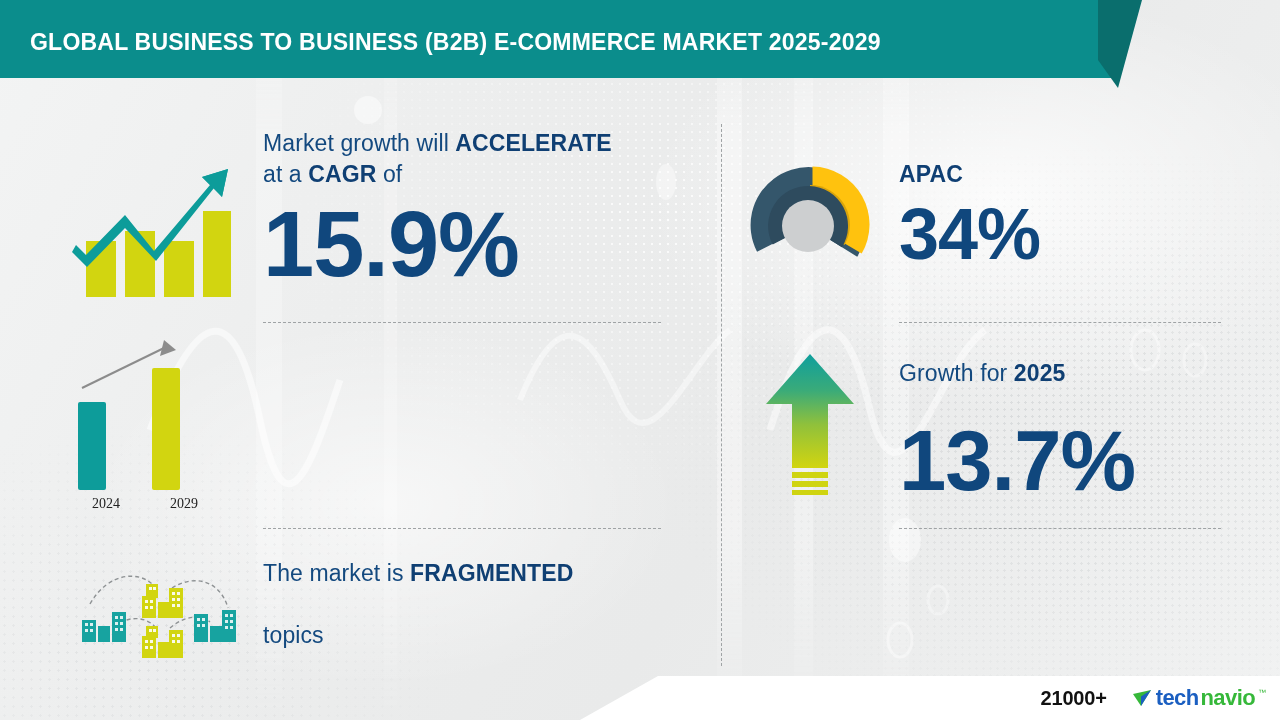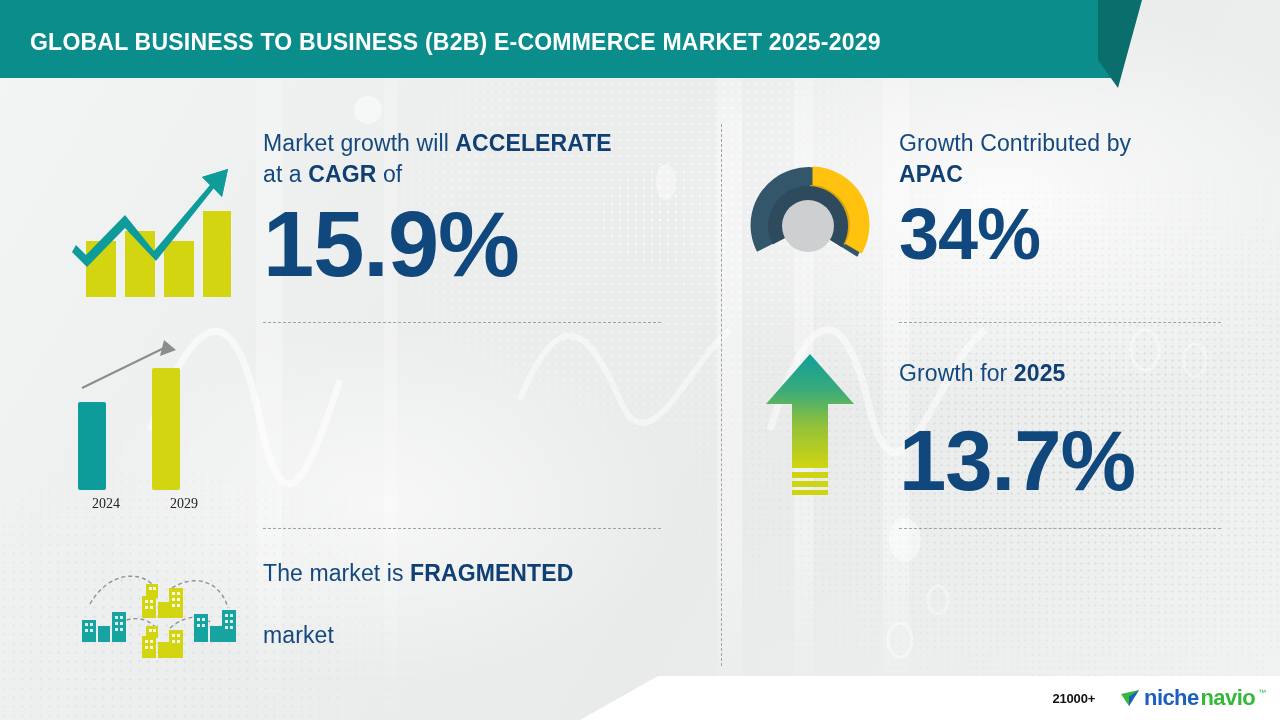--- a/index.html
+++ b/index.html
@@ -196,21 +196,21 @@
     bottom: 0;
     height: 44px;
     display: flex;
     align-items: center;
     gap: 9px;
     padding-right: 6px;
   }
   .footer-count {
     color: #111111;
     font-weight: 700;
-    font-size: 13px;
+    font-size: 20px;
     letter-spacing: -0.2px;
     margin-left: 18px;
   }
   .footer-text {
     color: #222222;
     font-size: 15px;
     letter-spacing: -0.1px;
     white-space: nowrap;
   }
   .logo {
@@ -381,42 +381,42 @@
           <rect x="162" y="60" width="3" height="3"></rect>
         <rect x="157" y="66" width="3" height="3"></rect>
           <rect x="162" y="66" width="3" height="3"></rect>
       </g>
     </svg>
   </div>
 
   <div class="lead" id="frag-text">
     <span>The market is </span><b>FRAGMENTED</b><br>
     <br>
-    <span>market</span>
+    <span>topics</span>
   </div>
 
   <div class="icon-box" id="icon-donut">
     <svg width="124" height="124" viewBox="0 0 124 124">
 
       <path d="M 60 60 L 60 2 A 58 58 0 1 0 108.8 89.6 Z" fill="#34566b" transform="rotate(122 60 60)"></path>
 
       <g transform="translate(4.5,-1.5)">
         <path d="M 60 60 L 60 2 A 58 58 0 0 1 109.2 89.1 Z" fill="#ffc20e"></path>
       </g>
 
       <circle cx="60" cy="60" r="40" fill="none" stroke="rgba(0,0,0,0.14)" stroke-width="0"></circle>
       <path d="M 60 60 L 60 20 A 40 40 0 0 1 94.5 80.1 Z" fill="#d9a30b" transform="translate(2,-1)"></path>
       <path d="M 60 60 L 60 20 A 40 40 0 1 0 94.5 80.1 Z" fill="#2e4b5e" transform="rotate(122 60 60)"></path>
 
       <circle cx="60" cy="60" r="26" fill="#cdcfd0"></circle>
     </svg>
   </div>
 
   <div class="lead" id="apac-text">
-    <span>Growth Contributed by</span><br>
+    <br>
     <b>APAC</b>
   </div>
   <div class="bignum" id="apac-value">34%</div>
 
   <div class="icon-box" id="icon-arrow">
     <svg width="92" height="148" viewBox="0 0 92 148">
       <defs>
         <linearGradient id="arrowGrad" x1="0" y1="0" x2="0" y2="1">
           <stop offset="0%" stop-color="#0f9f9d"></stop>
           <stop offset="32%" stop-color="#3aab79"></stop>
@@ -438,20 +438,20 @@
 
   <div class="footer">
     <div class="footer-band"></div>
     <div class="footer-inner">
       <span class="footer-count">21000+</span>
       <span class="logo">
         <svg width="22" height="22" viewBox="0 0 22 22">
           <path d="M1 7 L19 3 L9 19 Z" fill="#36b83a"></path>
           <path d="M9 19 L9 9.6 L19 3 Z" fill="#1b5fc1"></path>
         </svg>
-        <span class="logo-word logo-tech">niche</span>
+        <span class="logo-word logo-tech">tech</span>
         <span class="logo-word logo-navio">navio</span>
         <span class="logo-tm">™</span>
       </span>
     </div>
   </div>
 
 </div>
 
 </body></html>

